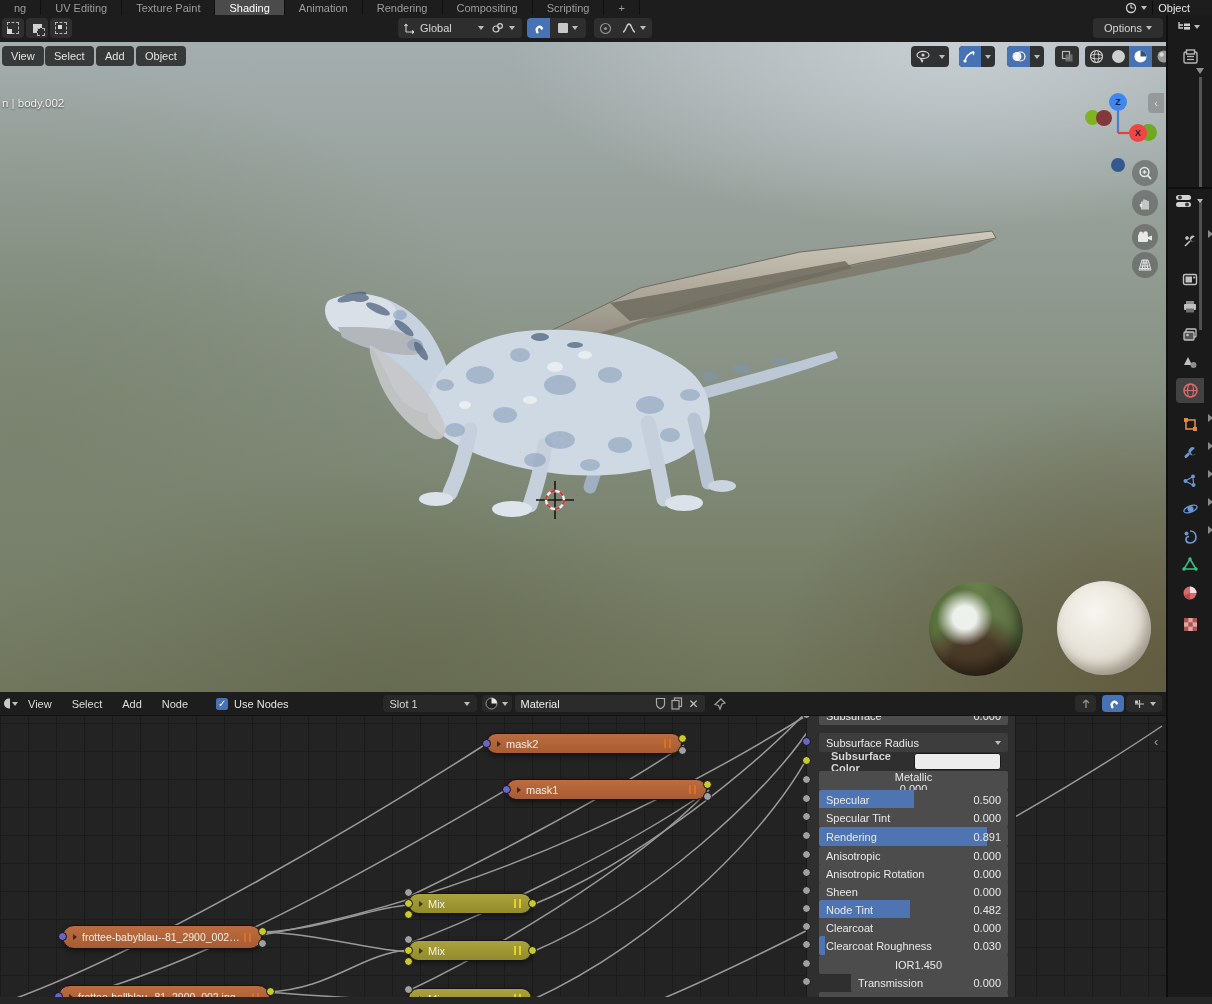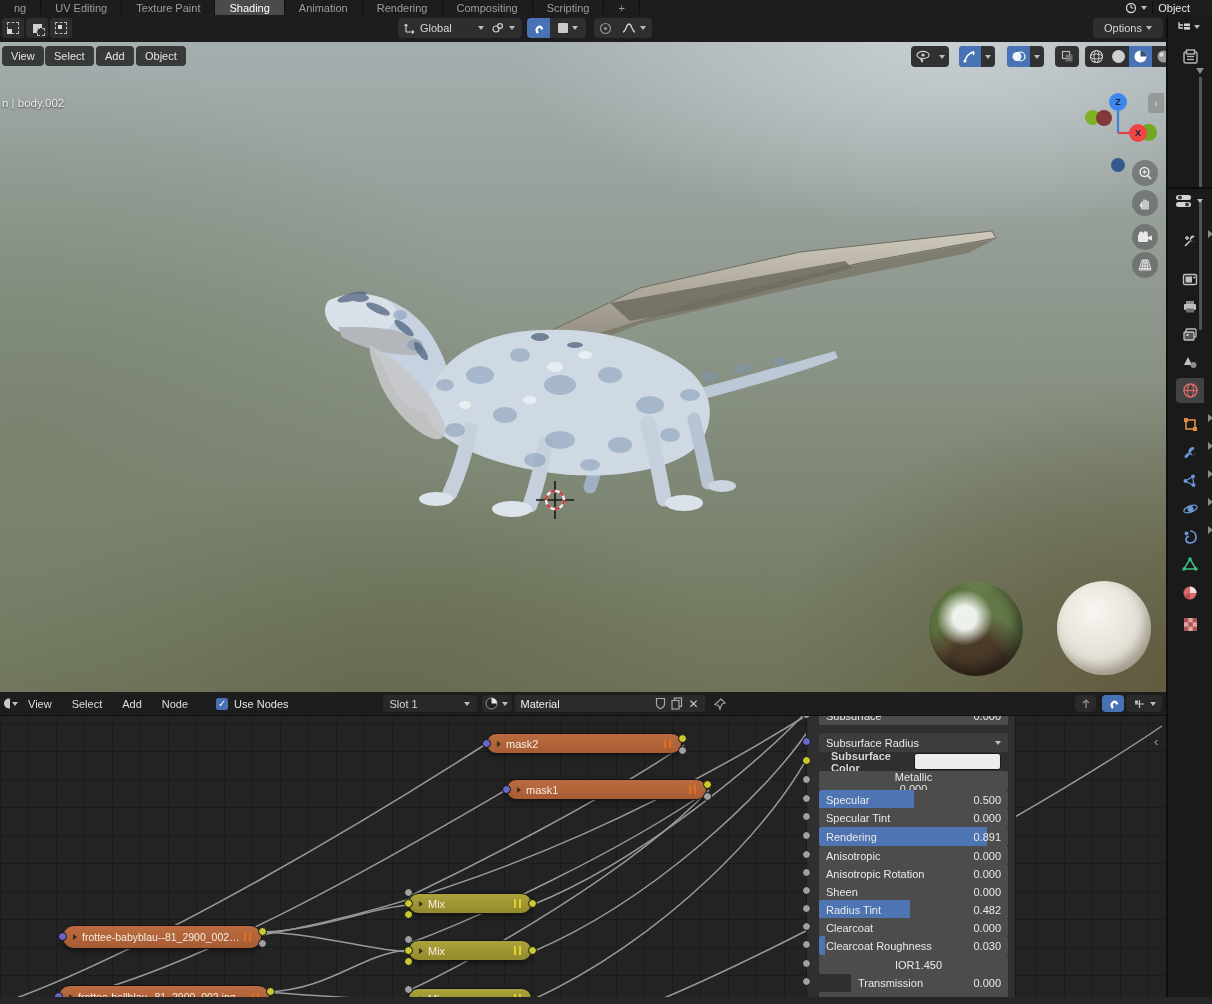--- a/index.html
+++ b/index.html
@@ -586,21 +586,21 @@
           <span>Anisotropic Rotation</span>
           <span>0.000</span>
         </div>
       <div class="prow" style="top:179px;">
           <div class="fill" style="width: 0%;"></div>
           <span>Sheen</span>
           <span>0.000</span>
         </div>
       <div class="prow" style="top:197px;">
           <div class="fill" style="width: 48.2%;"></div>
-          <span>Radius Tint</span>
+          <span>Node Tint</span>
           <span>0.482</span>
         </div>
       <div class="prow" style="top:215px;">
           <div class="fill" style="width: 0%;"></div>
           <span>Clearcoat</span>
           <span>0.000</span>
         </div>
       <div class="prow" style="top:233px;">
           <div class="fill" style="width: 3%;"></div>
           <span>Clearcoat Roughness</span>

